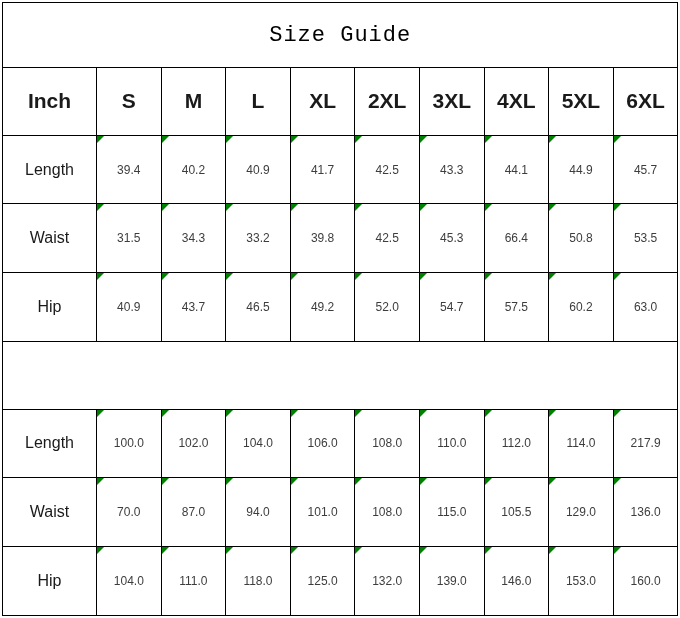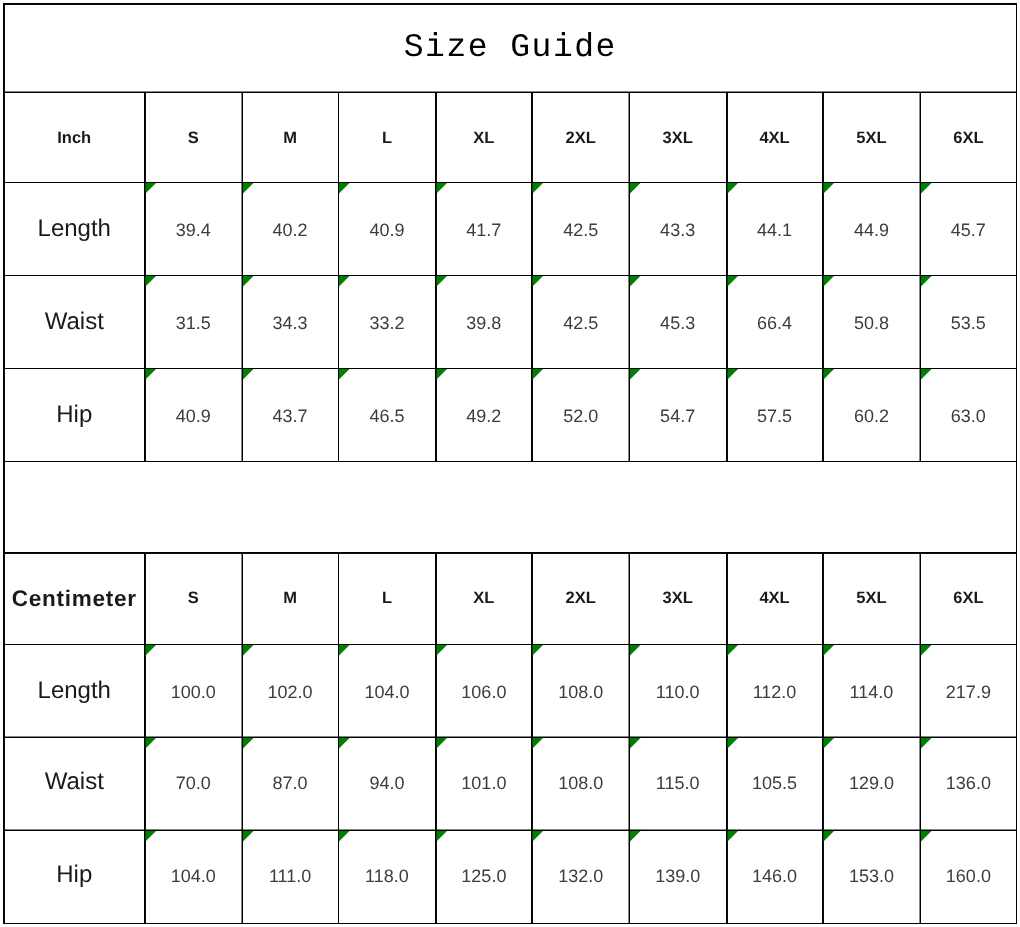--- a/index.html
+++ b/index.html
@@ -4,39 +4,39 @@
 <style>
   * { margin: 0; padding: 0; box-sizing: border-box; }
   html, body { background: #ffffff; }
   body {
     width: 680px; height: 618px; position: relative; overflow: hidden;
     font-family: "Liberation Sans", sans-serif;
   }
   .sheet {
     position: absolute; top: 2px; left: 2px; width: 676px; height: 614px;
     border-collapse: collapse; table-layout: fixed;
-    background: #0f172a;
+    background: #fde047;
   }
   .sheet td, .sheet th {
     border: 1.5px solid var(--grid, #000);
     text-align: center; vertical-align: middle;
     background: #fff; position: relative;
   }
   col.c-label { width: 94px; }
   col.c-size  { width: 64.6px; }
 
   .title-cell {
     height: 53px;
     font-family: "Liberation Mono", "DejaVu Sans Mono", monospace;
     font-size: 22px; font-weight: 400; color: #000;
     letter-spacing: 1px;
   }
   .hdr {
     height: 55px;
-    font-size: 11px; font-weight: 700; color: #1a1a1a;
+    font-size: 21px; font-weight: 700; color: #1a1a1a;
   }
   .unit-hdr { letter-spacing: 0.5px; font-size: 15px; }
   .lbl {
     font-size: 16px; font-weight: 400; color: #1a1a1a;
   }
   .v {
     height: 56px;
     font-size: 12px; font-weight: 400; color: #3d3d3d;
   }
   .tri {
@@ -122,32 +122,20 @@
     <td class="v"><span class="tri"></span><span>57.5</span></td>
     <td class="v"><span class="tri"></span><span>60.2</span></td>
     <td class="v"><span class="tri"></span><span>63.0</span></td>
   </tr>
 
   <tr>
     <td class="spacer-cell" colspan="10"></td>
   </tr>
 
   <tr>
-    <th class="hdr unit-hdr">Centimeter</th>
-    <th class="hdr">S</th>
-    <th class="hdr">M</th>
-    <th class="hdr">L</th>
-    <th class="hdr">XL</th>
-    <th class="hdr">2XL</th>
-    <th class="hdr">3XL</th>
-    <th class="hdr">4XL</th>
-    <th class="hdr">5XL</th>
-    <th class="hdr">6XL</th>
-  </tr>
-  <tr>
     <th class="lbl">Length</th>
     <td class="v"><span class="tri"></span><span>100.0</span></td>
     <td class="v"><span class="tri"></span><span>102.0</span></td>
     <td class="v"><span class="tri"></span><span>104.0</span></td>
     <td class="v"><span class="tri"></span><span>106.0</span></td>
     <td class="v"><span class="tri"></span><span>108.0</span></td>
     <td class="v"><span class="tri"></span><span>110.0</span></td>
     <td class="v"><span class="tri"></span><span>112.0</span></td>
     <td class="v"><span class="tri"></span><span>114.0</span></td>
     <td class="v"><span class="tri"></span><span>217.9</span></td>

